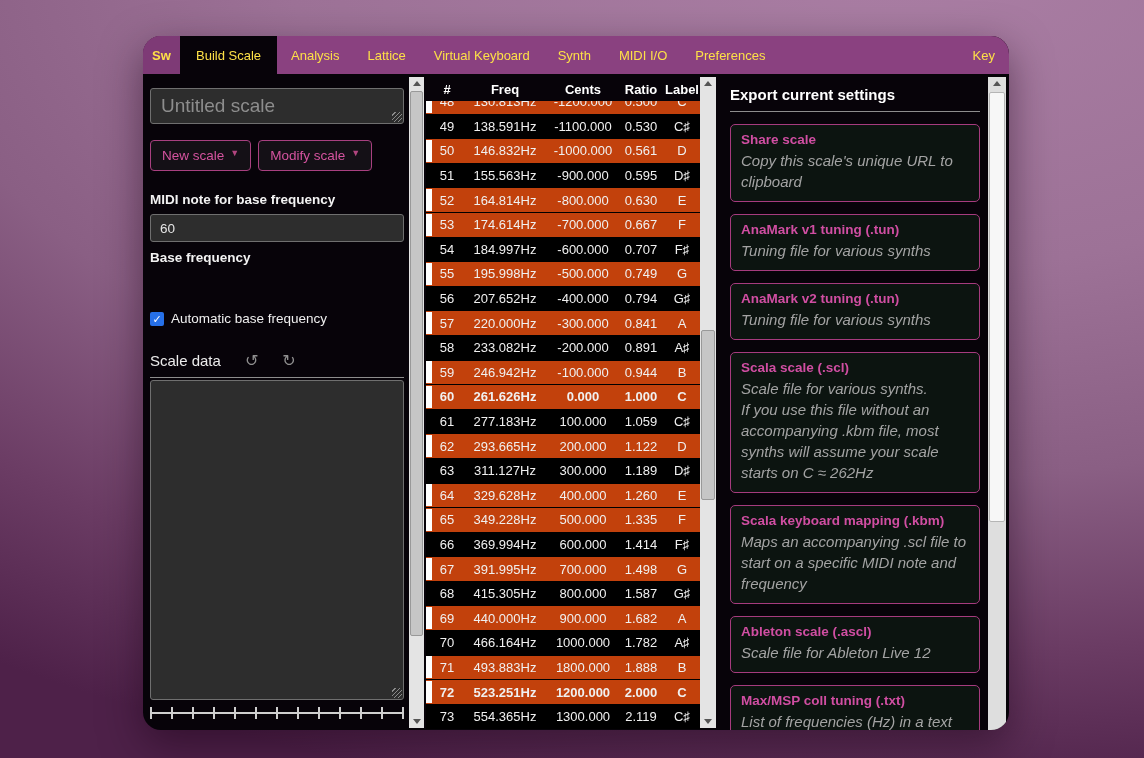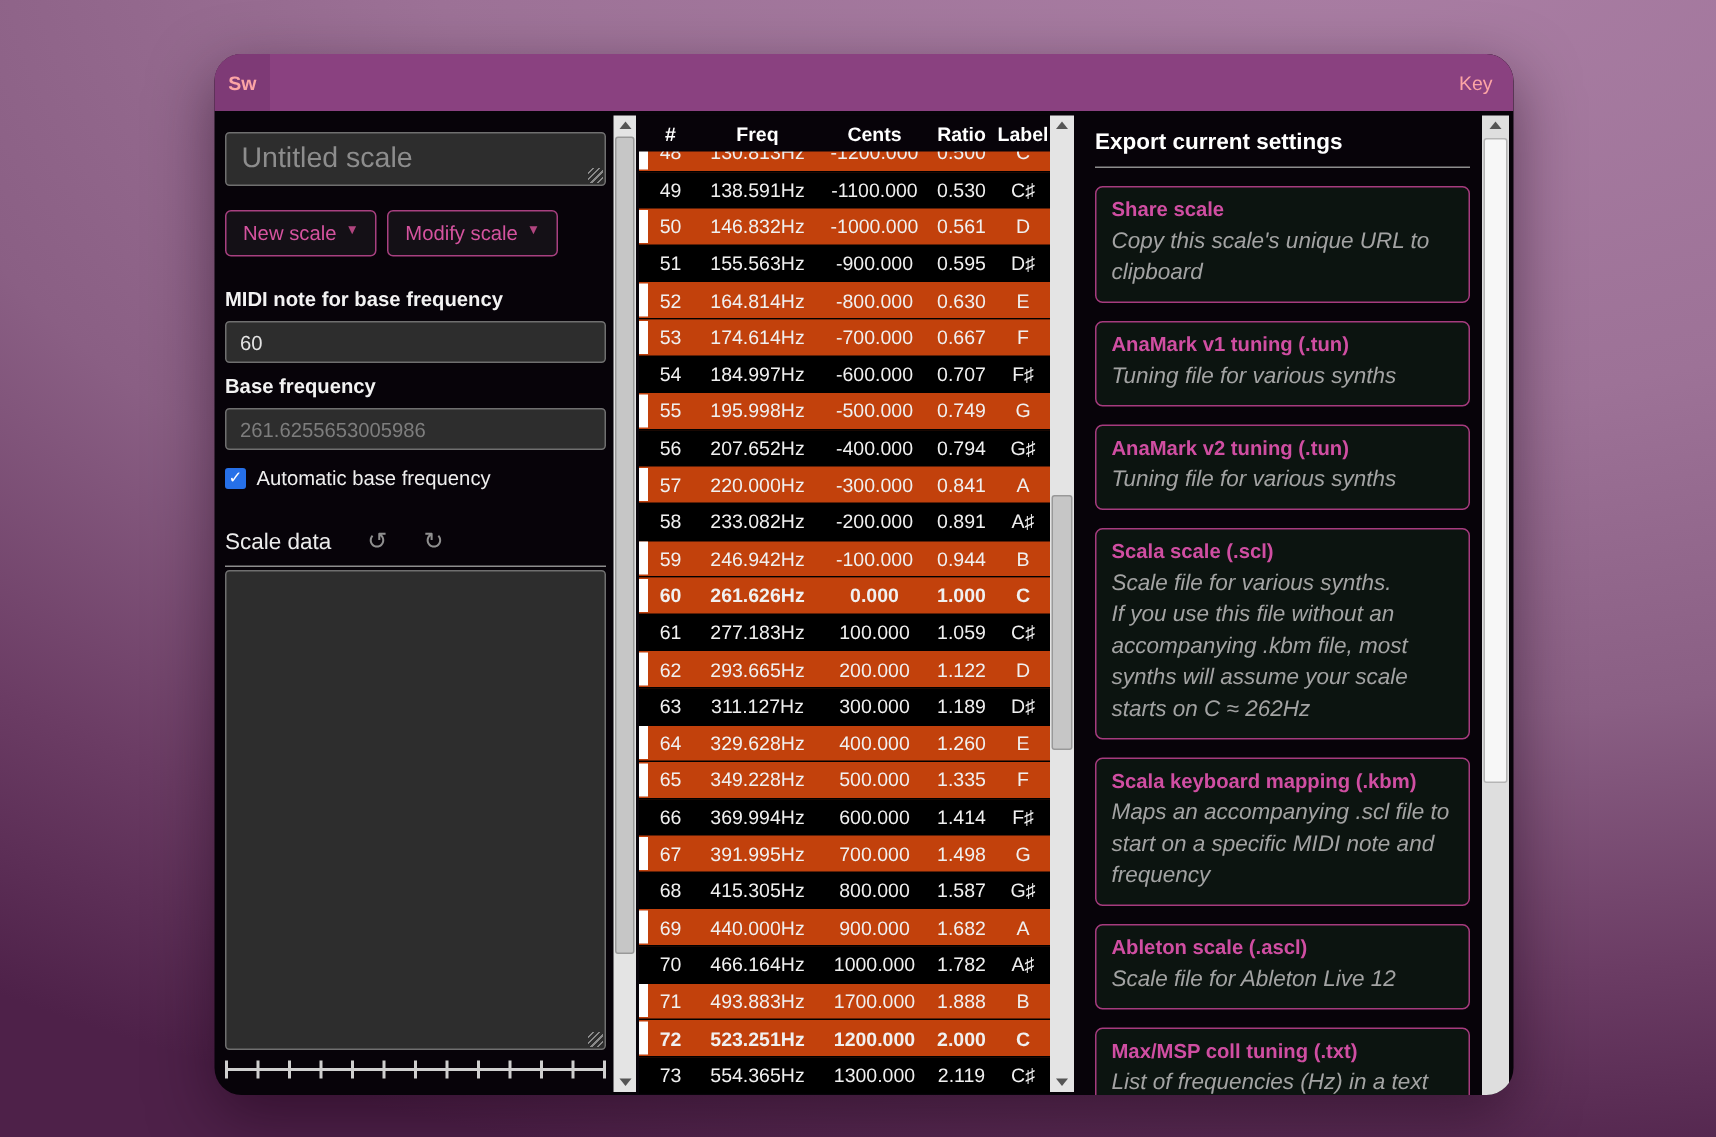--- a/index.html
+++ b/index.html
@@ -9,21 +9,21 @@
     background:radial-gradient(140% 115% at 78% -8%, #ab7fa5 0%, #9d7297 38%, #8a5f84 62%, #6b3c64 82%, #4e2149 100%);
     position:relative;
   }
   .window {
     position:absolute; left:143px; top:36px; width:866px; height:694px;
     border-radius:18px; overflow:hidden; background:#070309;
     box-shadow:0 14px 42px rgba(25,2,22,.5);
   }
   
   .nav { position:absolute; left:0; top:0; right:0; height:38px; background:#8a4180;
-         display:flex; align-items:stretch; color:#fca5a5; font-size:13px; }
+         display:flex; align-items:stretch; color:#fde047; font-size:13px; }
   .nav .brand { width:37px; display:flex; align-items:center; justify-content:center;
                 font-weight:bold; background:#7e3a76; }
   .nav .tab { display:flex; align-items:center; padding:0 14px; cursor:default; white-space:nowrap; }
   .nav .tab.active { background:#070309; padding:0 16px; }
   .nav .spacer { flex:1; }
   
   .bodyarea { position:absolute; left:0; top:38px; right:0; bottom:0; }
   
   .lp { position:absolute; left:7px; top:0; width:254px; bottom:0; color:#efefef; }
   .field { background:#2d2d2d; border:1px solid #6f6f6f; border-radius:3px; color:#e4e4e4;
@@ -82,20 +82,29 @@
   .card-title { color:#d04ea2; font-weight:bold; font-size:13.5px; margin-bottom:3px; }
   .card-desc { color:#a3a3a3; font-size:15px; line-height:1.4; white-space:pre-line;font-style:italic; }
 </style>
 </head>
 <body>
 
 <div class="window">
 
   <div class="nav">
     <div class="brand">Sw</div>
+    <div id="nav-tabs" style="display:flex; align-items:stretch;">
+        <div class="tab active">Build Scale</div>
+        <div class="tab">Analysis</div>
+        <div class="tab">Lattice</div>
+        <div class="tab">Virtual Keyboard</div>
+        <div class="tab">Synth</div>
+        <div class="tab">MIDI I/O</div>
+        <div class="tab">Preferences</div>
+      </div>
     <div class="spacer"></div>
     <div class="tab">Key</div>
   </div>
 
   <div class="bodyarea">
 
     <div class="lp">
       <textarea class="field name-input" placeholder="Untitled scale" style=""></textarea>
       <div class="resize-grip" style="left:242px; top:38px;"></div>
 
@@ -107,21 +116,20 @@
         <div class="pbtn">
           <span>Modify scale</span>
           <span class="caret">▼</span>
         </div>
       </div>
 
       <div class="lbl" style="top:118px;">MIDI note for base frequency</div>
       <input class="field inp" style="top: 140px;" value="60">
 
       <div class="lbl" style="top:176px;">Base frequency</div>
-      <input class="field inp" style="top: 198px;" placeholder="261.6255653005986">
 
       <div class="chkrow">
         <div class="chk">✓</div>
         <span>Automatic base frequency</span>
       </div>
 
       <div class="scaledata-row">
         <span class="scaledata-lbl">Scale data</span>
         <span class="histicon">↺</span>
         <span class="histicon">↻</span>
@@ -352,21 +360,21 @@
             <div>70</div>
             <div>466.164Hz</div>
             <div>1000.000</div>
             <div>1.782</div>
             <div>A♯</div>
           </div>
           <div class="t-grid t-row natural">
             <div class="keystrip"></div>
             <div>71</div>
             <div>493.883Hz</div>
-            <div>1700.000</div>
+            <div>1800.000</div>
             <div>1.888</div>
             <div>B</div>
           </div>
           <div class="t-grid t-row natural bold">
             <div class="keystrip"></div>
             <div>72</div>
             <div>523.251Hz</div>
             <div>1200.000</div>
             <div>2.000</div>
             <div>C</div>

